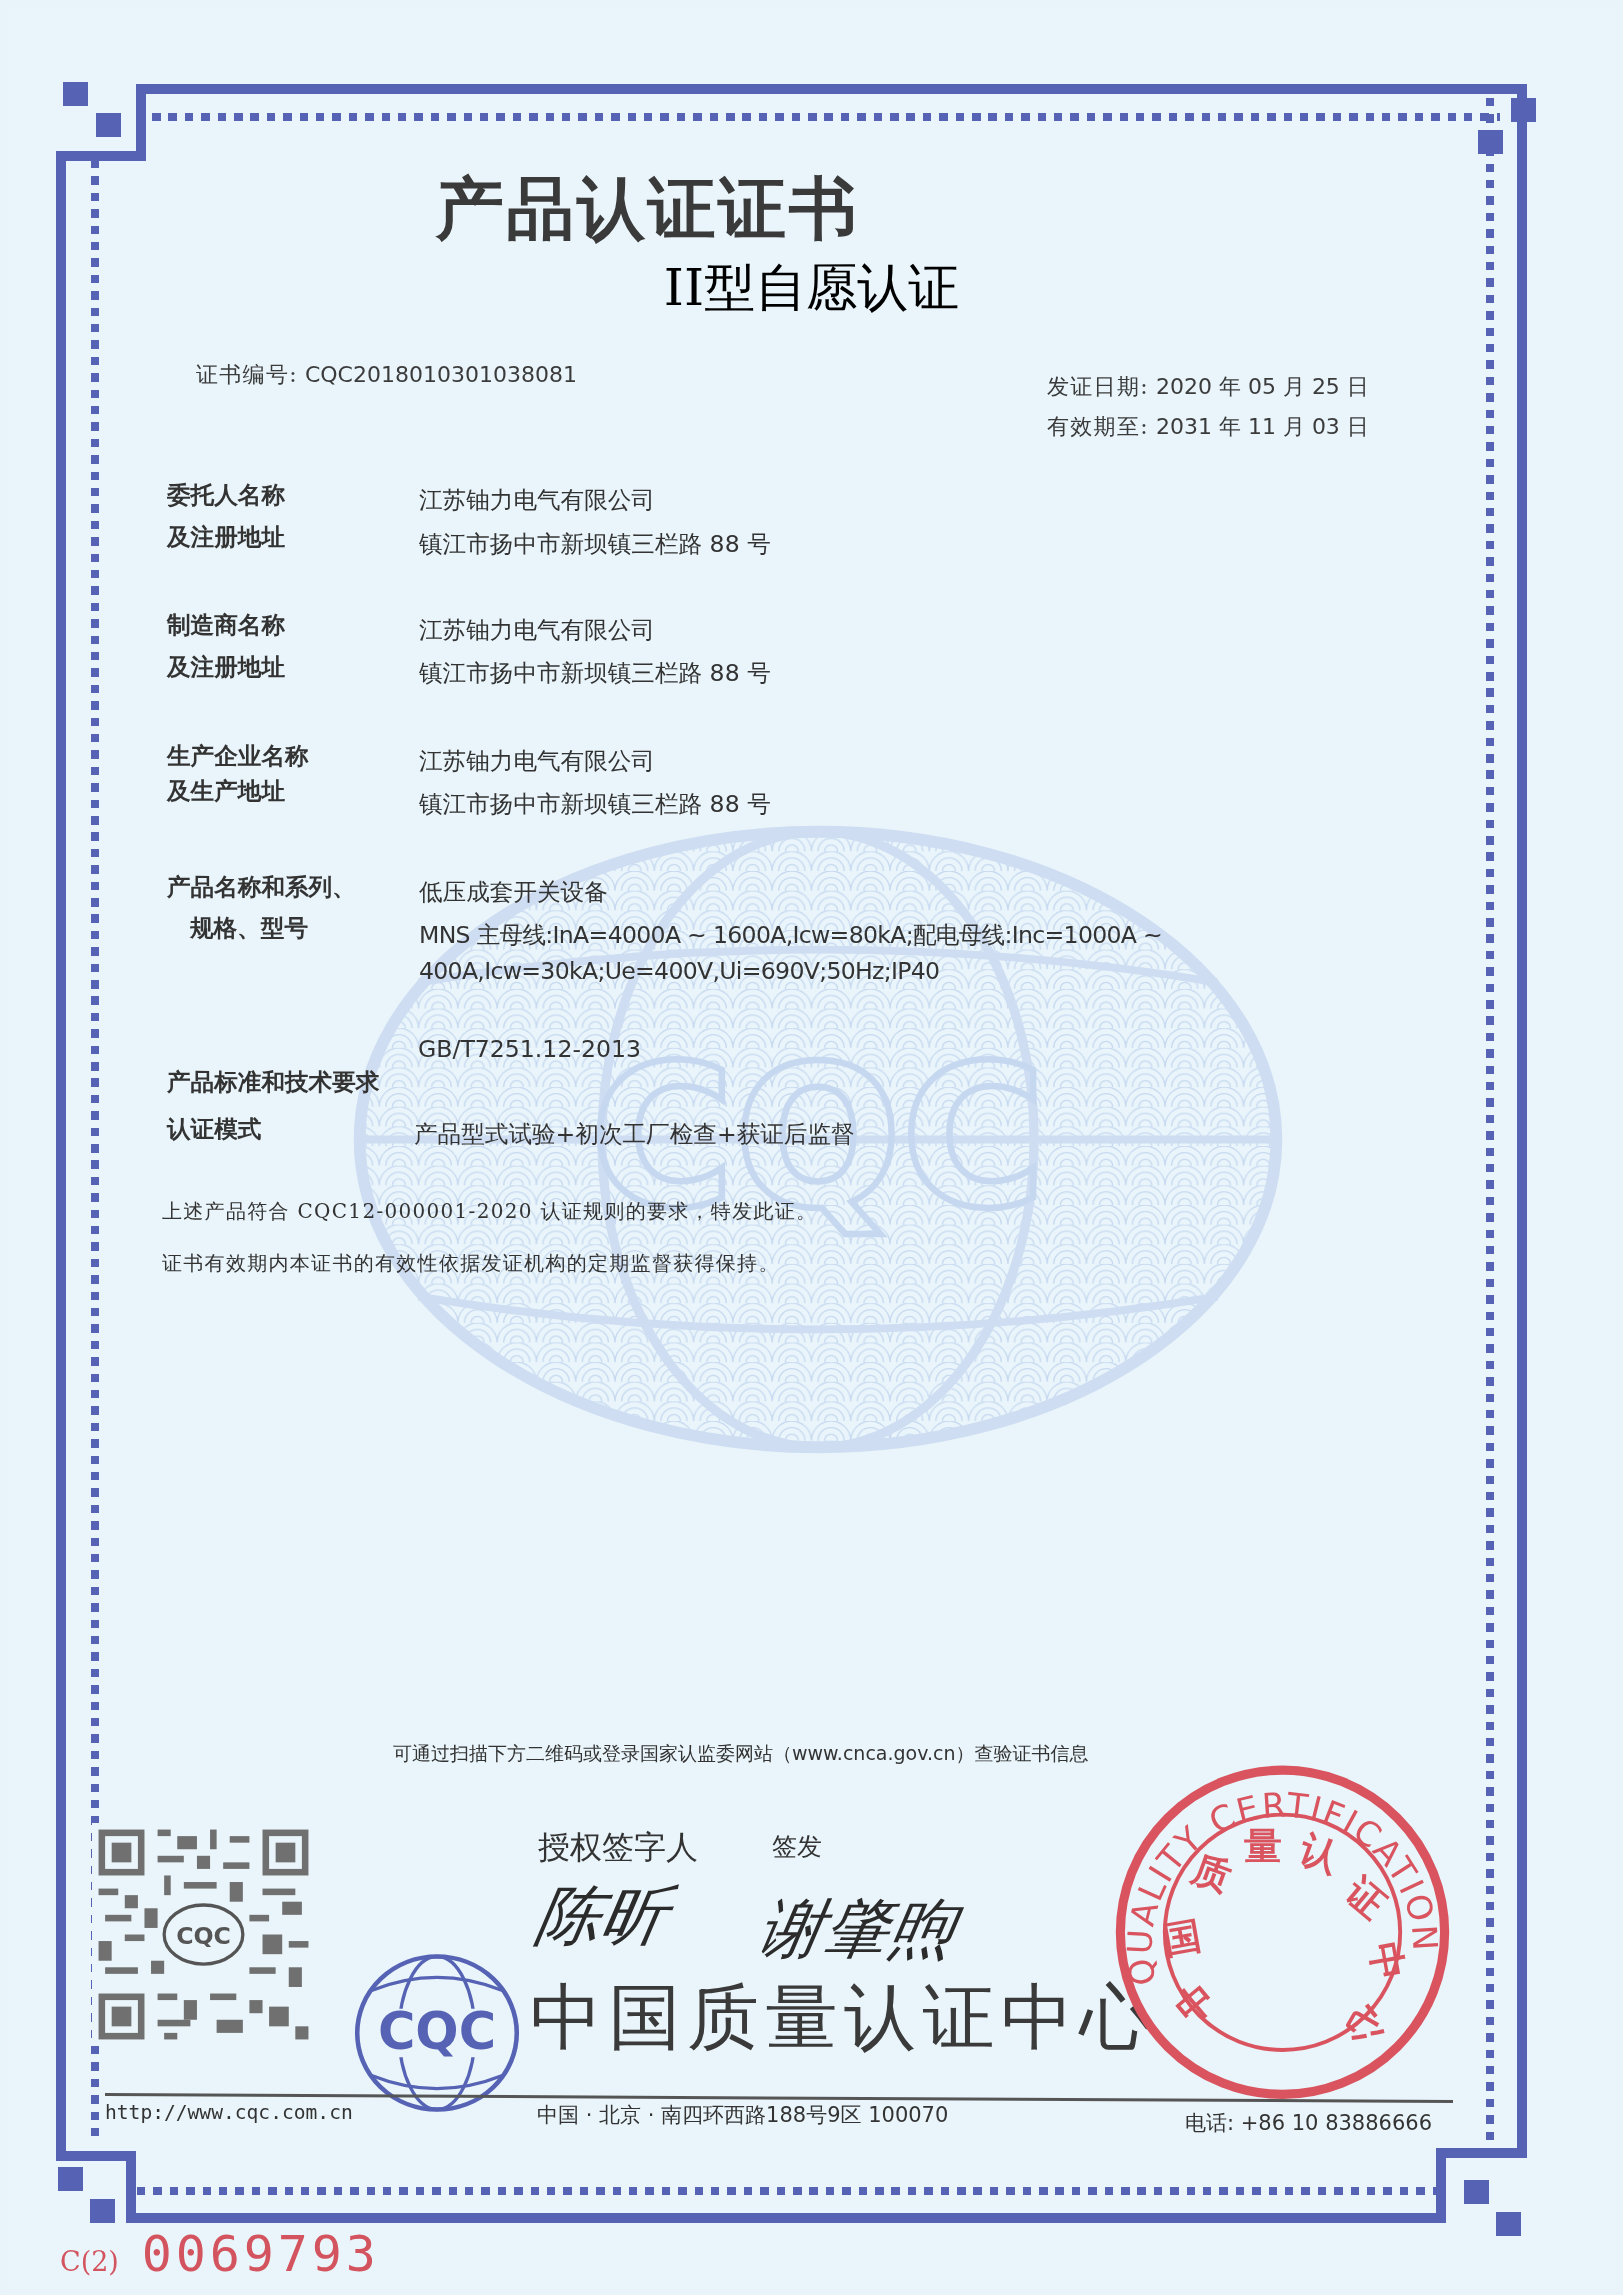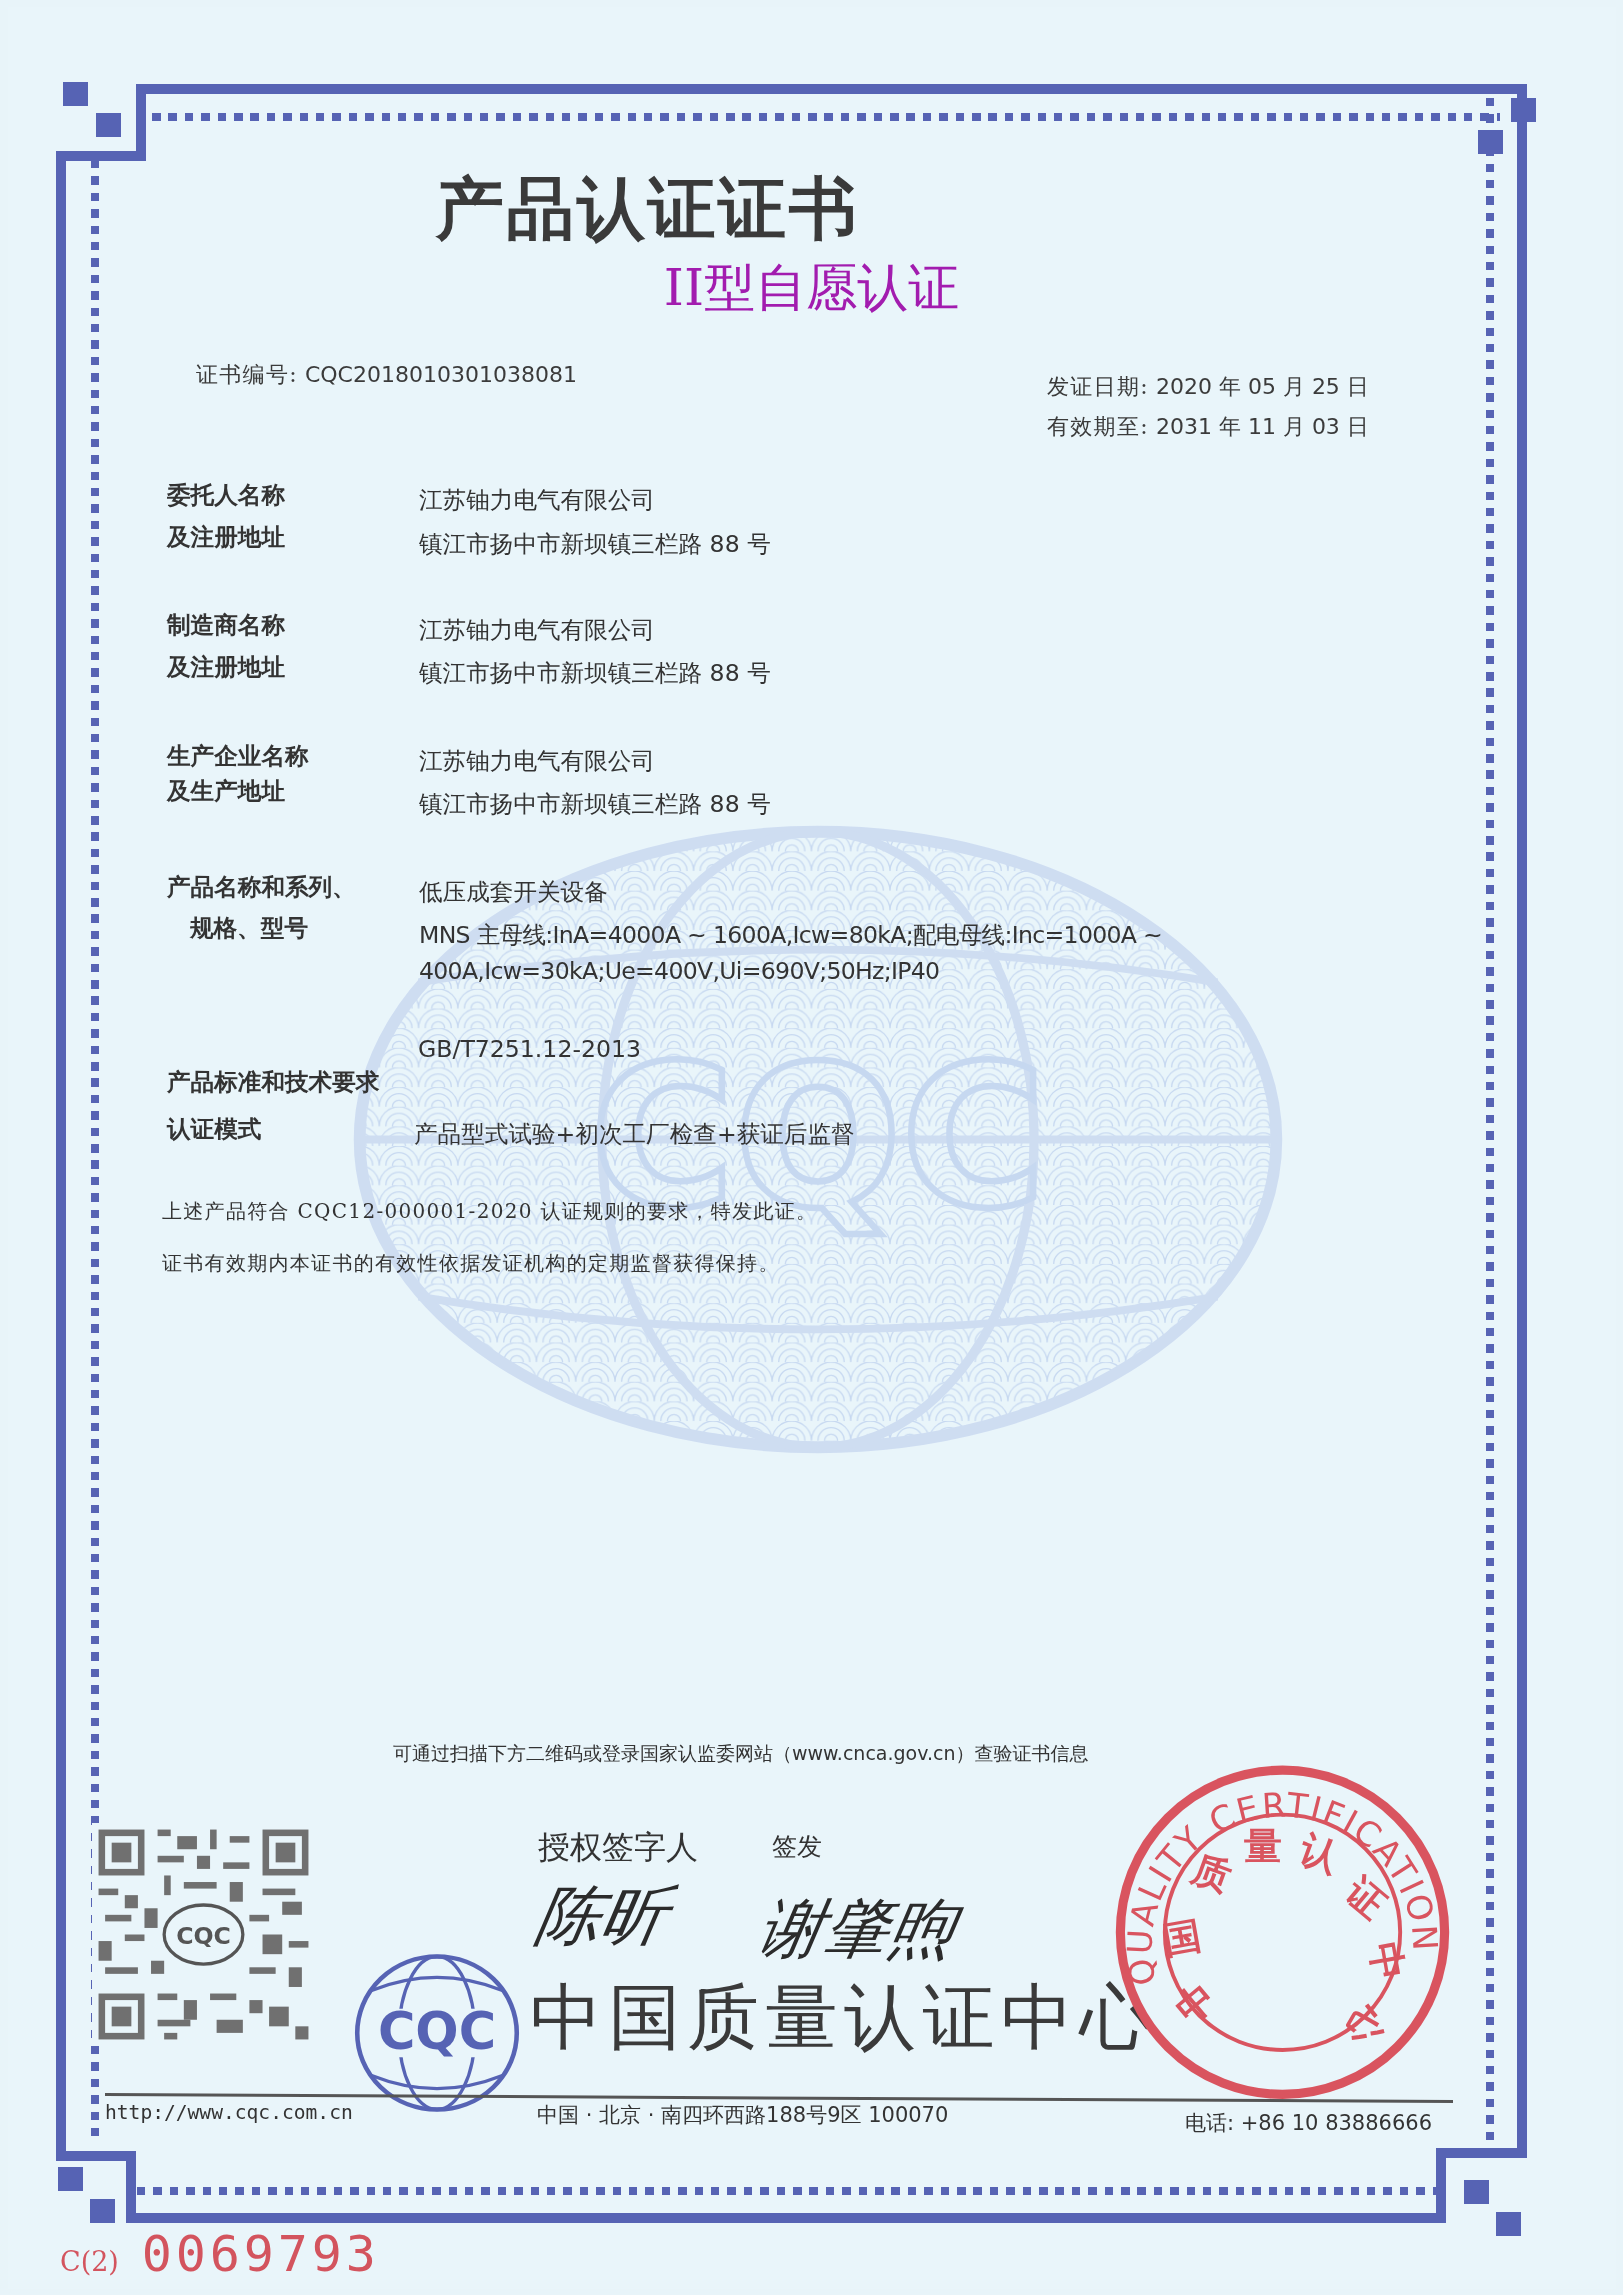--- a/index.html
+++ b/index.html
@@ -8,21 +8,21 @@
   .page{position:absolute;left:7.9px;top:6.5px;width:1608px;height:2282px;background:#e9f5fa;}
   .blue{background:#5663b4;}
   .abs{position:absolute;}
   .sq{position:absolute;width:25px;height:23.6px;background:#5663b4;}
   .dash-h{position:absolute;height:7.9px;
     background:repeating-linear-gradient(90deg,#5663b4 0 8.5px,transparent 8.5px 16.4px);}
   .dash-v{position:absolute;width:7.9px;
     background:repeating-linear-gradient(180deg,#5663b4 0 8.5px,transparent 8.5px 16.4px);}
   .title{position:absolute;left:0;width:1295px;top:164px;text-align:center;font-size:68px;font-weight:bold;
     letter-spacing:2.6px;color:#3a3a3a;}
-  .subtitle{position:absolute;left:0;width:1623px;top:254px;text-align:center;font-size:51px;color:#a21caf;
+  .subtitle{position:absolute;left:0;width:1623px;top:254px;text-align:center;font-size:51px;color:#000000;
     font-family:"DejaVu Serif","Liberation Serif",serif;}
   .meta{position:absolute;font-size:22px;color:#3b3b3b;}
   .meta .lbl{font-family:"DejaVu Serif","Liberation Serif",serif;letter-spacing:1.3px;}
   .lbl-b{position:absolute;left:167px;font-size:23.6px;font-weight:bold;color:#333;}
   .val{position:absolute;left:419px;font-size:23.6px;color:#333;white-space:nowrap;}
   .note{position:absolute;left:162px;font-size:20px;font-family:"DejaVu Serif","Liberation Serif",serif;
     letter-spacing:1.3px;color:#333;}
   .watermark{position:absolute;left:340px;top:812px;width:956px;height:655px;opacity:.28;}
   .verify{position:absolute;left:393px;top:1741px;font-size:19px;color:#333;}
   .foot{position:absolute;top:2101px;font-size:21px;color:#333;}

